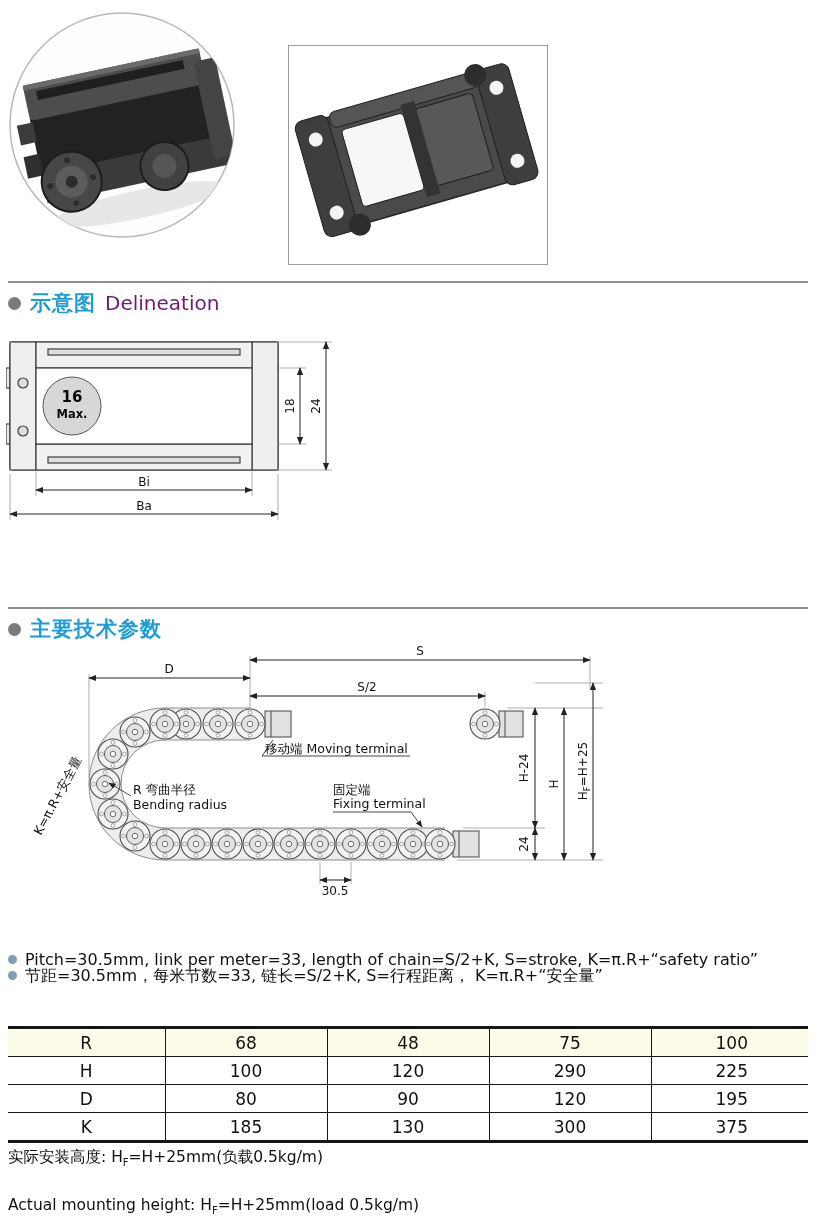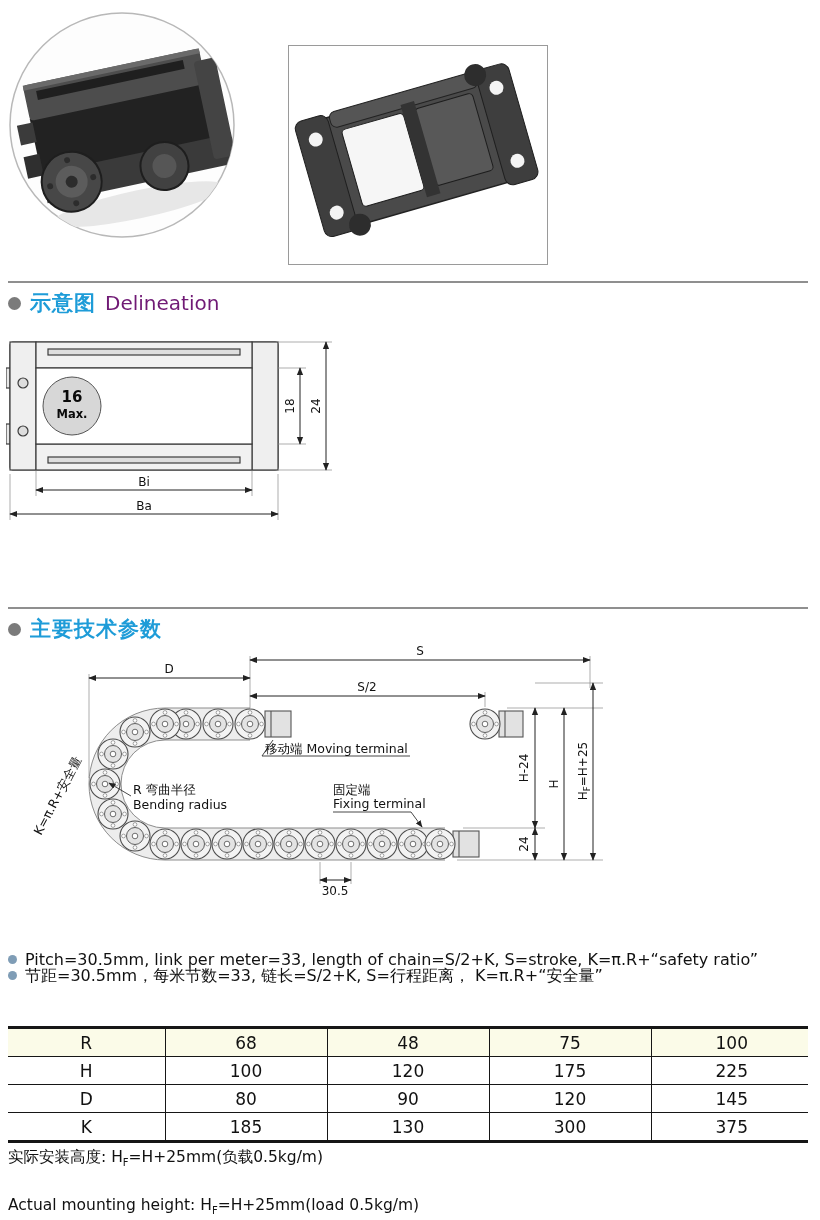--- a/index.html
+++ b/index.html
@@ -284,29 +284,29 @@
         <td>R</td>
         <td>68</td>
         <td>48</td>
         <td>75</td>
         <td>100</td>
       </tr>
       <tr>
         <td>H</td>
         <td>100</td>
         <td>120</td>
-        <td>175</td>
+        <td>290</td>
         <td>225</td>
       </tr>
       <tr>
         <td>D</td>
         <td>80</td>
         <td>90</td>
         <td>120</td>
-        <td>145</td>
+        <td>195</td>
       </tr>
       <tr>
         <td>K</td>
         <td>185</td>
         <td>130</td>
         <td>300</td>
         <td>375</td>
       </tr>
     </tbody>
   </table>

